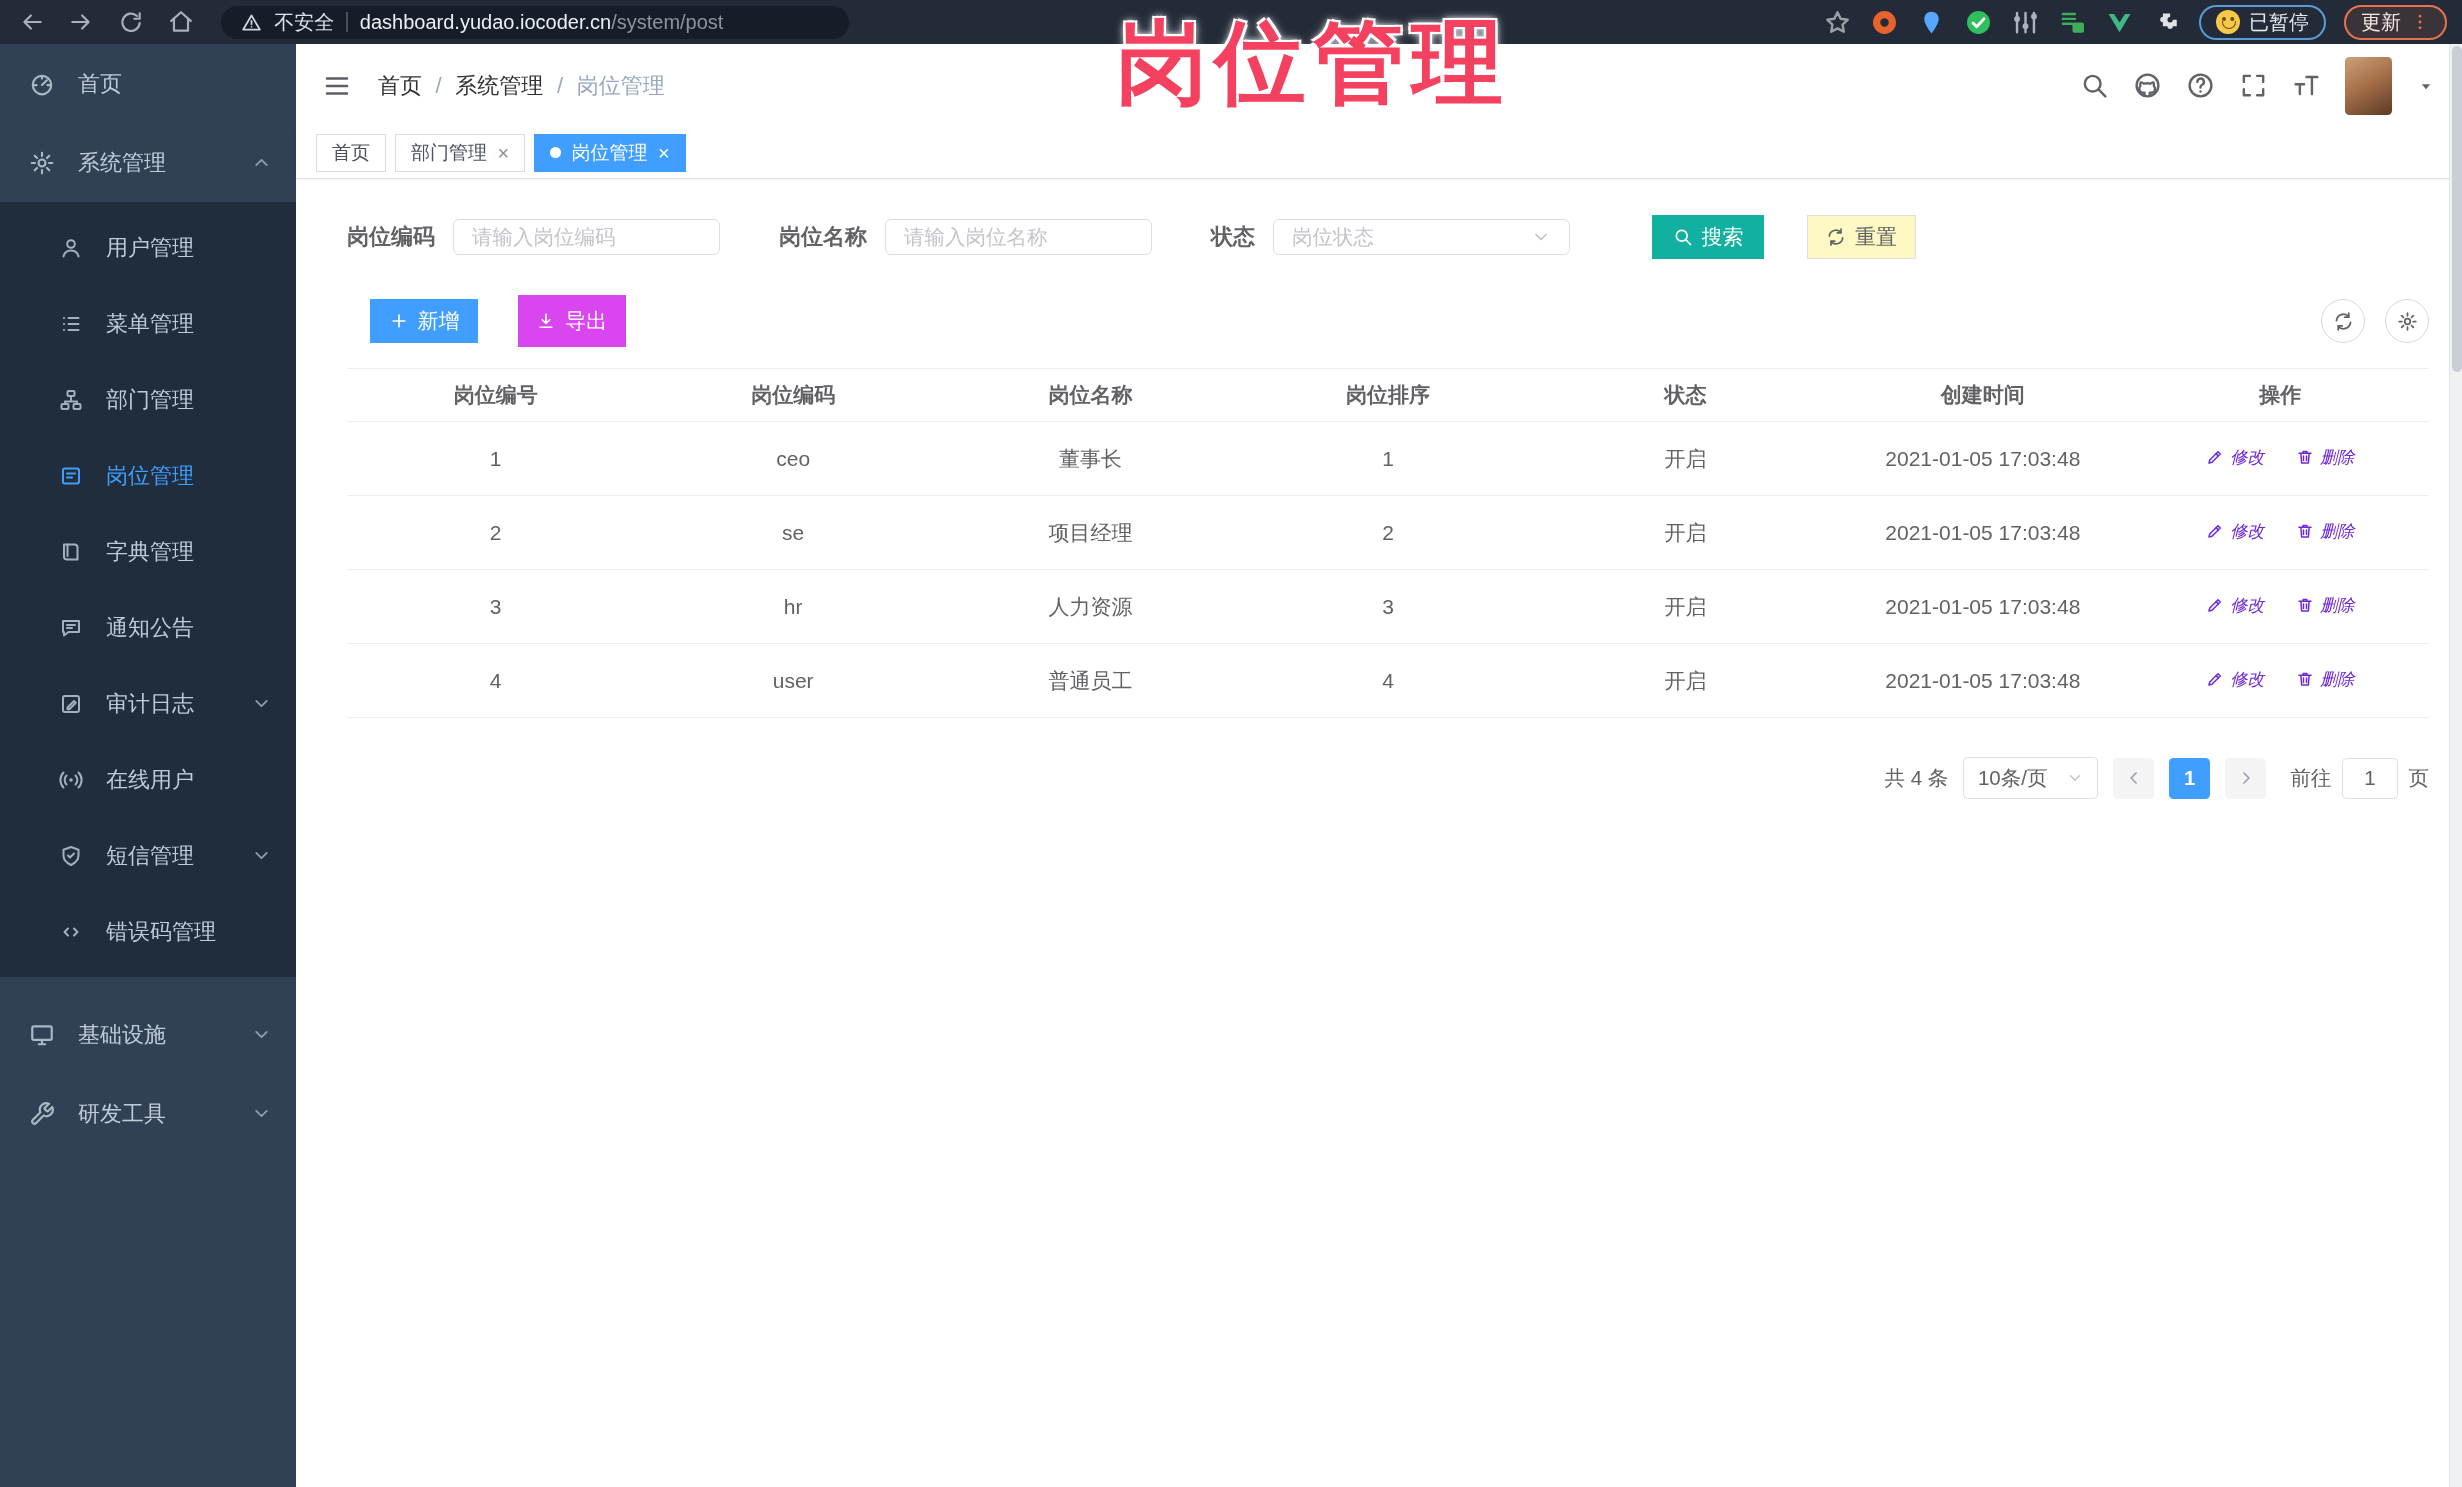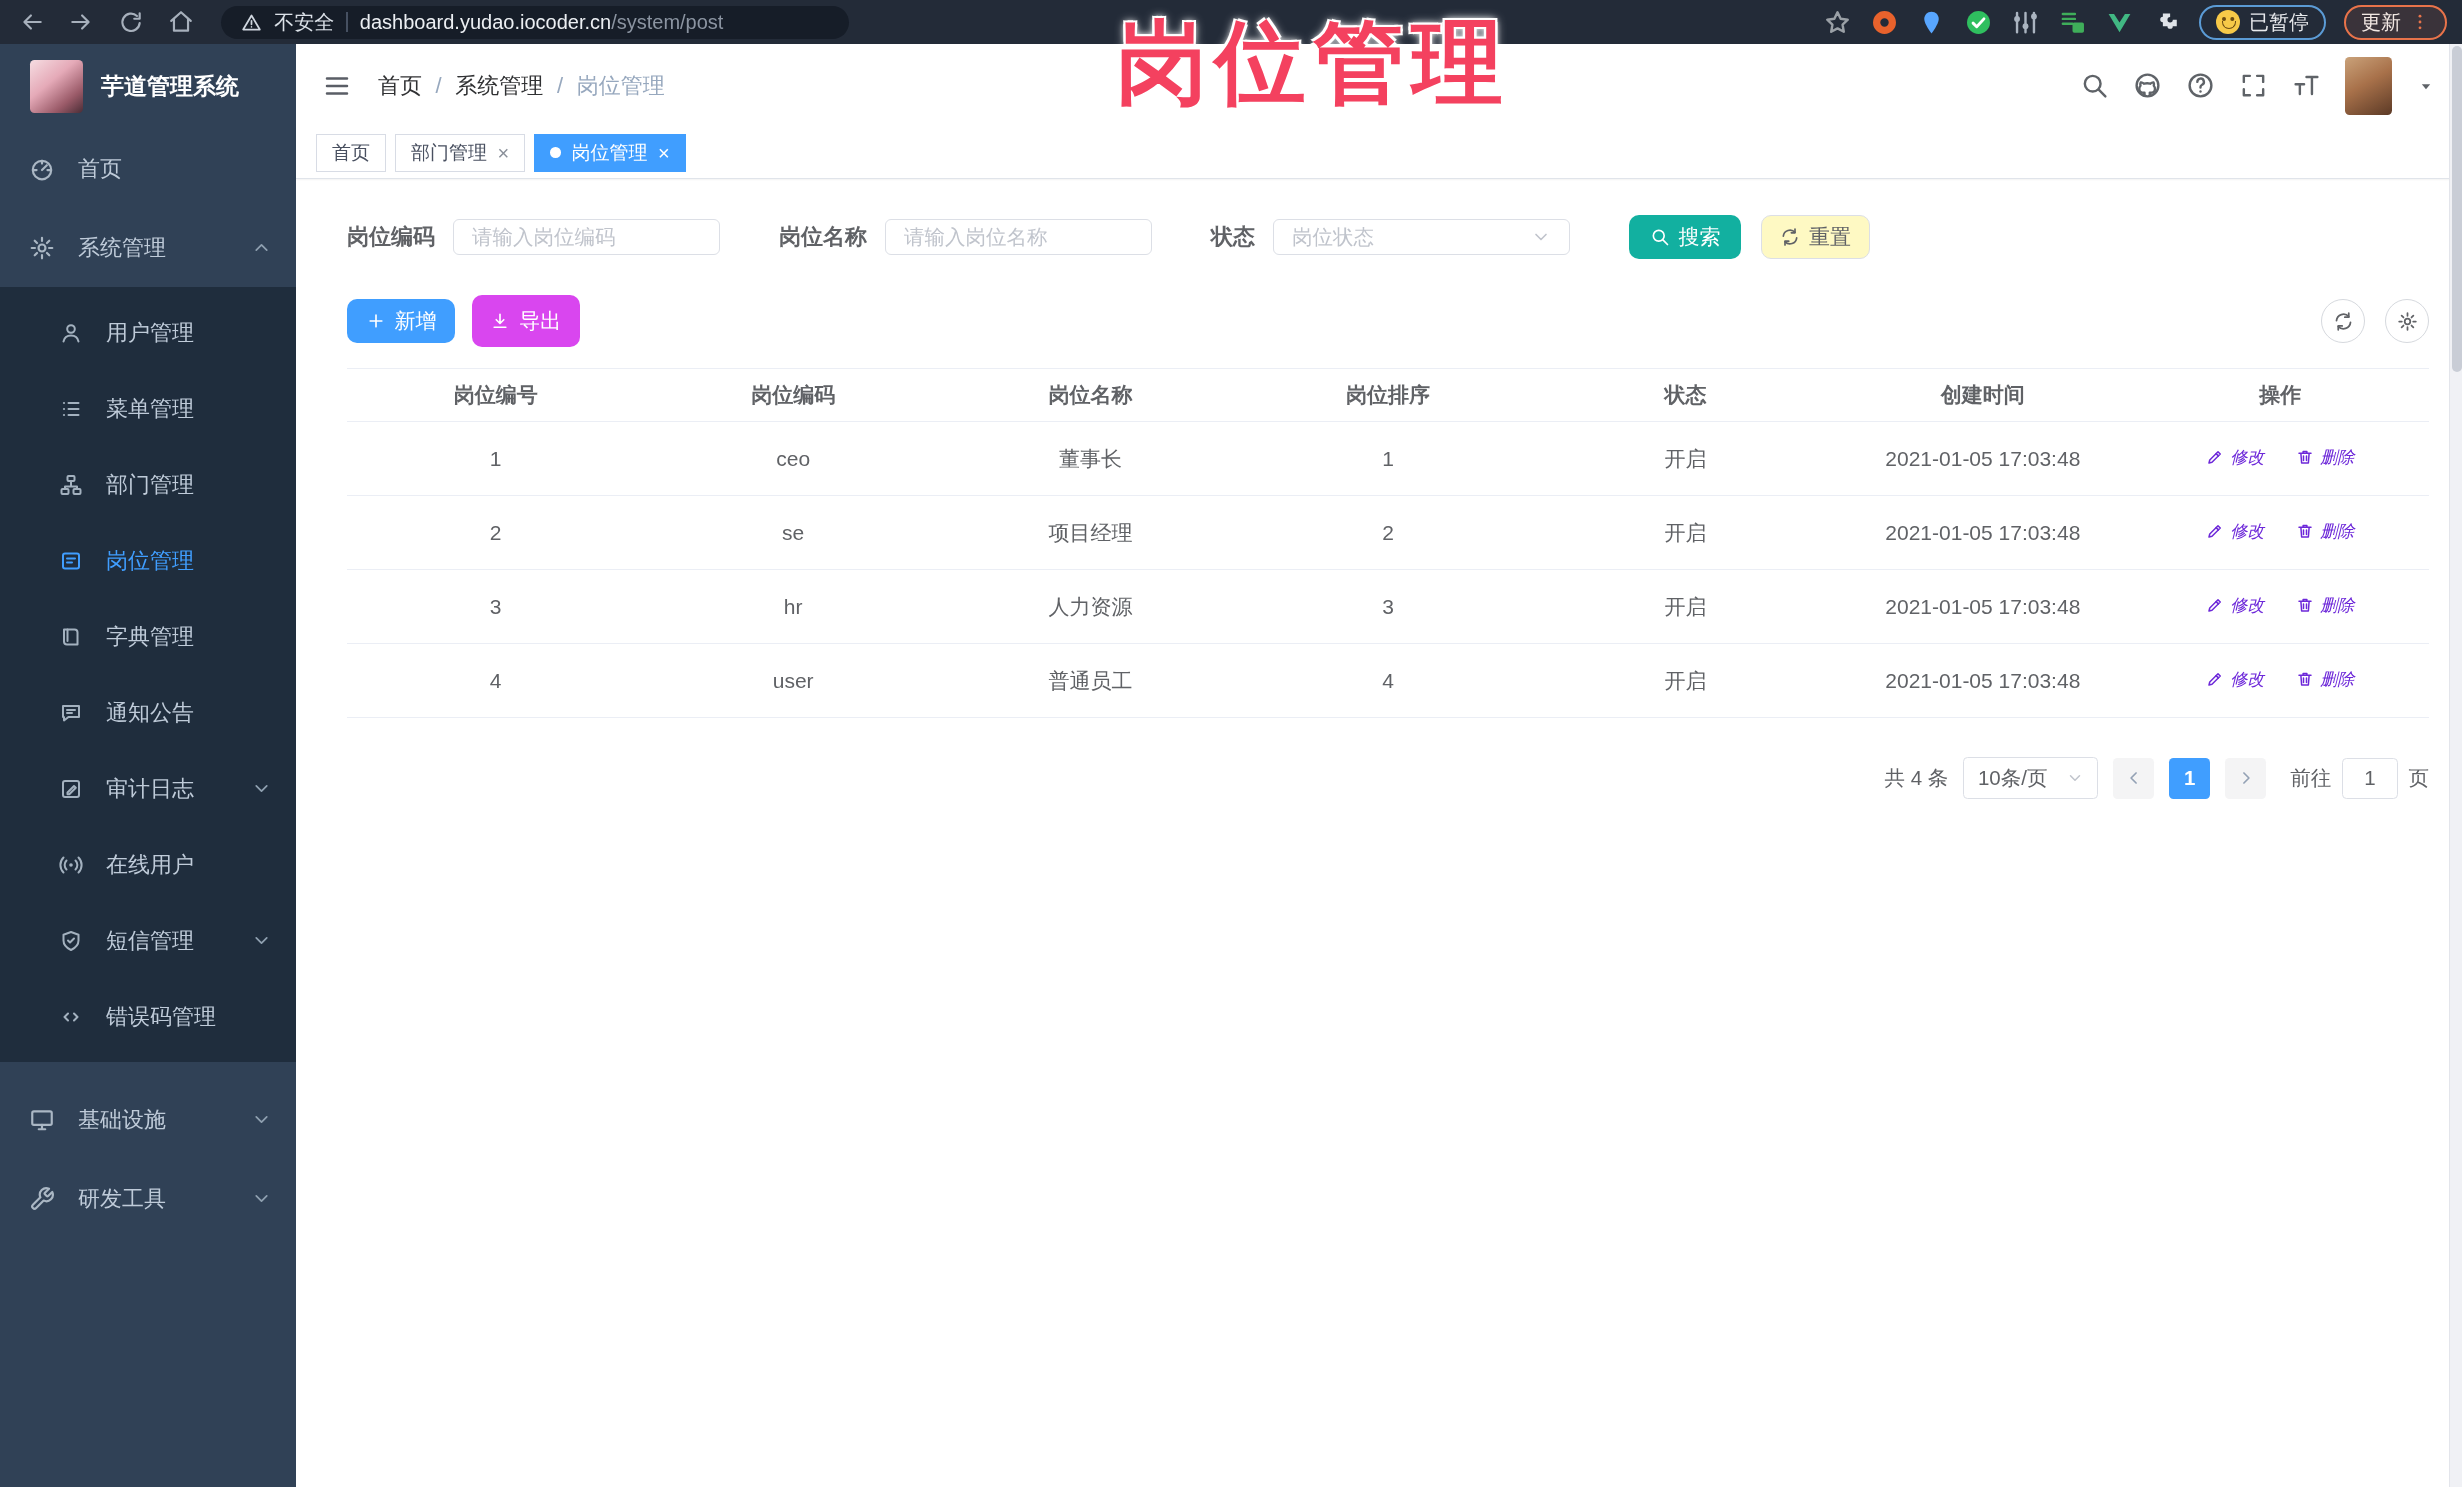--- a/index.html
+++ b/index.html
@@ -77,22 +77,22 @@
   .content { padding:36px 33px 0 51px; }
   .filters { display:flex; align-items:center; font-size:22px; color:#606266; }
   .f-group { display:flex; align-items:center; margin-right:59px; }
   .f-label { font-weight:bold; margin-right:18px; white-space:nowrap; }
   .input, .select { width:267px; height:36px; border:0.8px solid #dcdfe6; border-radius:6px;
     background:#fff; font-size:20.5px; color:#606266; padding:0 18px; font-family:inherit; outline:none; }
   .input::placeholder { color:#c0c4cc; }
   .select { width:297px; display:flex; align-items:center; justify-content:space-between; }
   .select .ph { color:#c0c4cc; }
   .select svg { width:20px; height:20px; color:#c0c4cc; }
-  .btn { height:44px; border-radius:10px; font-size:21px; display:inline-flex; align-items:center;
-    justify-content:center; gap:9px; border:0.8px solid transparent; cursor:pointer; font-family:inherit; white-space:nowrap; }
+  .btn { height:44px; border-radius:0; font-size:21px; display:inline-flex; align-items:center;
+    justify-content:center; gap:9px; border:0.8px solid transparent; cursor:pointer; font-family:inherit; white-space:nowrap;margin-left:23px; }
   .btn svg { width:20px; height:20px; }
   .btn-search { background:#12b0a0; color:#fff; width:112px; margin-right:20px; }
   .btn-reset { background:#fef9c3; border-color:#dcdfe6; color:#606266; width:109px; }
 
   .toolbar { margin-top:36px; display:flex; align-items:center; }
   .btn-add { background:#409eff; color:#fff; width:108px; height:44px; margin-right:16.7px; }
   .btn-export { background:#d946ef; color:#fff; width:108px; height:52px; }
   .tool-right { margin-left:auto; display:flex; gap:20px; }
   .circle-btn { width:44px; height:44px; border-radius:50%; border:0.8px solid #d6d9de; background:#fff;
     color:#606266; display:flex; align-items:center; justify-content:center; }
@@ -374,24 +374,20 @@
     <div class="pill pill-update">
       <span>更新</span>
       <svg class="ic" viewBox="0 0 26 26" width="20" height="20">
           <use href="#dots-vertical-icon"></use>
         </svg>
     </div>
   </div>
 </div>
 
 <aside class="sidebar">
-  <div class="logo-row">
-    <div class="logo-img"></div>
-    <span class="app-title">芋道管理系统</span>
-  </div>
   <nav>
     <div class="m-item">
       <svg class="ic mi" viewBox="0 0 34 34" width="26" height="26">
           <use href="#dashboard-icon"></use>
         </svg>
       <span>首页</span>
     </div>
     <div class="m-item">
       <svg class="ic mi" viewBox="0 0 34 34" width="26" height="26">
           <use href="#gear-icon"></use>

